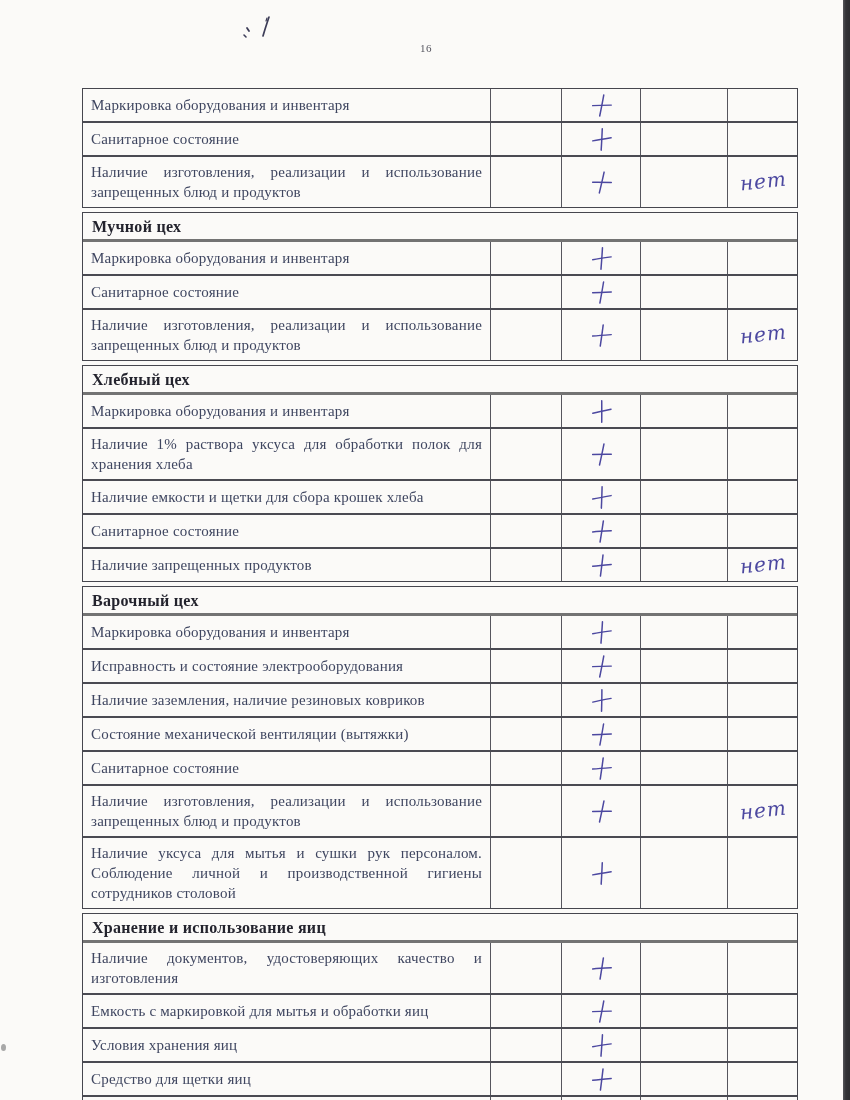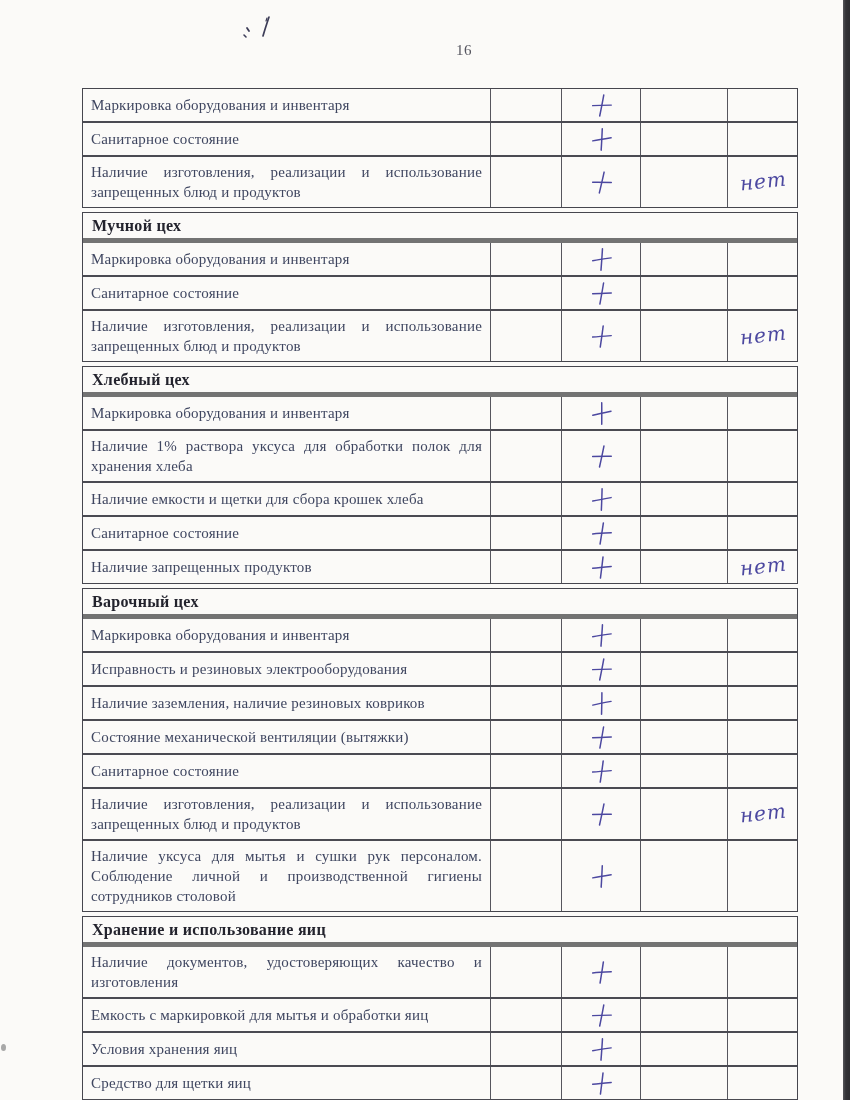--- a/index.html
+++ b/index.html
@@ -17,24 +17,23 @@
   .scan-edge {
     position: absolute;
     top: 0; right: 0;
     width: 7px; height: 1100px;
     background: linear-gradient(90deg, #55555a 0%, #323236 40%, #2c2c30 100%);
   }
 
   .page-number {
     position: absolute;
     left: 420px; top: 42px;
-    font-size: 15px;
+    font-size: 11px;
     letter-spacing: 0.5px;
     color: #55555f;
-    margin-left: 36px;
   }
 
   .ink-smudge {
     position: absolute;
     left: 238px; top: 12px;
     width: 48px; height: 32px;
   }
 
   .speck {
     position: absolute;
@@ -54,21 +53,21 @@
   }
 
   .section {
     border: 1.5px solid #46464e;
     background: transparent;
   }
 
   .sec-header {
     min-height: 29px;
     padding: 4px 9px 3px 9px;
-    border-bottom: 5px solid #737373;
+    border-bottom: 3px solid #737373;
     display: flex;
     align-items: center;
     text-align: center;
   }
   .sec-title {
     font-weight: bold;
     font-size: 16px;
     letter-spacing: 0.3px;
     color: #23232d;
   }
@@ -355,21 +354,21 @@
         </svg>
       </span>
     </div>
     <div class="cell c-empty"></div>
     <div class="cell c-note">
       
     </div>
   </div>
         <div class="row">
     <div class="cell c-label">
-      <span class="label">Исправность и резиновых электрооборудования</span>
+      <span class="label">Исправность и состояние электрооборудования</span>
     </div>
     <div class="cell c-empty"></div>
     <div class="cell c-mark">
       <span class="plus" style="color: rgb(76, 72, 160); transform: rotate(5deg);">
         <svg width="23" height="25" viewBox="0 0 26 28" aria-hidden="true">
           <path d="M14.5 2 C13.8 10 12.8 19 12 26" stroke="currentColor" stroke-width="1.7" stroke-linecap="round" fill="none"></path>
           <path d="M3 15 C10 14 18 13.2 24 12.6" stroke="currentColor" stroke-width="1.6" stroke-linecap="round" fill="none"></path>
         </svg>
       </span>
     </div>

